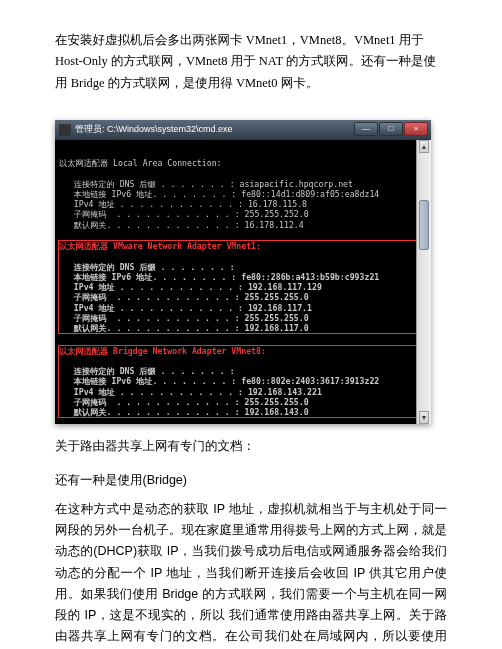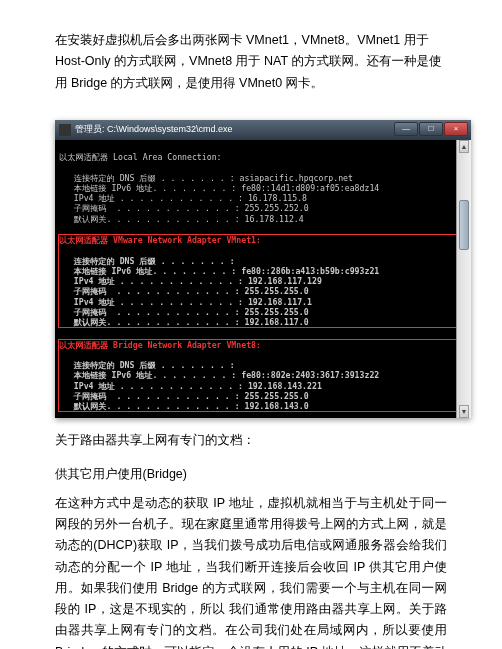--- a/index.html
+++ b/index.html
@@ -5,25 +5,25 @@
   * { margin: 0; padding: 0; box-sizing: border-box; }
   body {
     font-family: "Microsoft YaHei", "SimSun", sans-serif;
     font-size: 12.5px;
     line-height: 1.7;
     color: #000;
     background: #fff;
     padding: 30px 55px 30px 55px;
     width: 502px;
   }
-  .intro-para { margin-bottom: 26px; }
+  .intro-para { margin-bottom: 26px; font-family: Liberation Serif, serif; }
 
   
   .win {
-    width: 416px;
+    width: 376px;
     margin: 6px 8px 12px 0;
     position: relative;
     background: #86efac;
     box-shadow: 0 2px 6px rgba(0,0,0,0.4);
   }
   .titlebar {
     height: 20px;
     background: linear-gradient(#5a6a7a, #2e3a47);
     display: flex;
     align-items: center;
@@ -56,21 +56,21 @@
     justify-content: center;
   }
   .wbtn.close { background: linear-gradient(#d66, #a33); border-color: #722; }
 
   .term {
     background: #000;
     color: #c8c8c8;
     font-family: "NSimSun", "Consolas", monospace;
     font-size: 8.2px;
     line-height: 1.25;
-    padding: 2px 4px 6px 4px;
+    padding: 8px 4px 6px 4px;
     white-space: pre;
     position: relative;
   }
   .grp {
     position: relative;
     padding: 0;
   }
   .grp.red { outline: 1.5px solid #e33; margin: 1px 0; font-weight: bold; }
   .adapter-label {
     color: #c8c8c8;
@@ -132,33 +132,33 @@
 <div class="grp red"><span class="adapter-label">以太网适配器 VMware Network Adapter VMnet1:</span>
 
 <span>   连接特定的 DNS 后缀 . . . . . . . :</span>
 <span>   本地链接 IPv6 地址. . . . . . . . : fe80::286b:a413:b59b:c993z21</span>
 <span>   IPv4 地址 . . . . . . . . . . . . : 192.168.117.129</span>
 <span>   子网掩码  . . . . . . . . . . . . : 255.255.255.0</span>
 <span>   IPv4 地址 . . . . . . . . . . . . : 192.168.117.1</span>
 <span>   子网掩码  . . . . . . . . . . . . : 255.255.255.0</span>
 <span>   默认网关. . . . . . . . . . . . . : 192.168.117.0</span>
 </div>
-<div class="grp red"><span class="adapter-label">以太网适配器 Bridge Network Adapter VMnet8:</span>
+<div class="grp red"><span class="adapter-label">以太网适配器 Brigdge Network Adapter VMnet8:</span>
 
 <span>   连接特定的 DNS 后缀 . . . . . . . :</span>
 <span>   本地链接 IPv6 地址. . . . . . . . : fe80::802e:2403:3617:3913z22</span>
 <span>   IPv4 地址 . . . . . . . . . . . . : 192.168.143.221</span>
 <span>   子网掩码  . . . . . . . . . . . . : 255.255.255.0</span>
 <span>   默认网关. . . . . . . . . . . . . : 192.168.143.0</span>
 </div></div>
 
   <div class="scrollbar">
     <div class="arrow up">▲</div>
     <div class="thumb"></div>
     <div class="arrow down">▼</div>
   </div>
 </div>
 
 <p class="section-title">关于路由器共享上网有专门的文档：</p>
 
-<p class="section-title">供其它用户使用(Bridge)</p>
+<p class="section-title">还有一种是使用(Bridge)</p>
 
 <p class="body-para">在这种方式中是动态的获取 IP 地址，虚拟机就相当于与主机处于同一网段的另外一台机子。现在家庭里通常用得拨号上网的方式上网，就是动态的(DHCP)获取 IP，当我们拨号成功后电信或网通服务器会给我们动态的分配一个 IP 地址，当我们断开连接后会收回 IP 供其它用户使用。如果我们使用 Bridge 的方式联网，我们需要一个与主机在同一网段的 IP，这是不现实的，所以 我们通常使用路由器共享上网。关于路由器共享上网有专门的文档。在公司我们处在局域网内，所以要使用 Brigdge 的方式时，可以指定一个没有人用的 IP 地址，这样就用不着动态获取 IP 地址了，在公司也是不允许开启 VMDHCP 的。在虚拟机中的配置与主机的配置是一样的。</p>
 
 </body></html>

